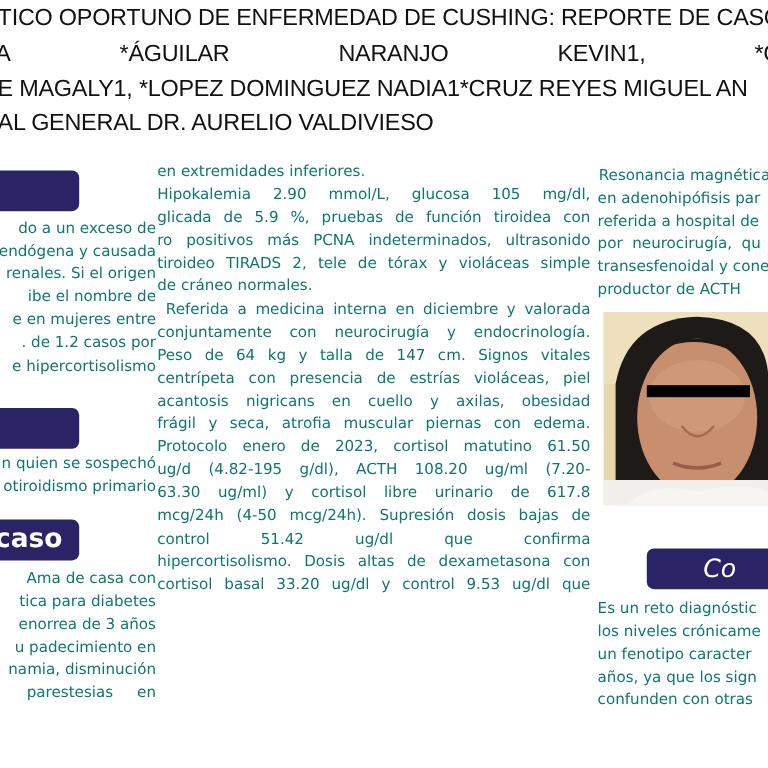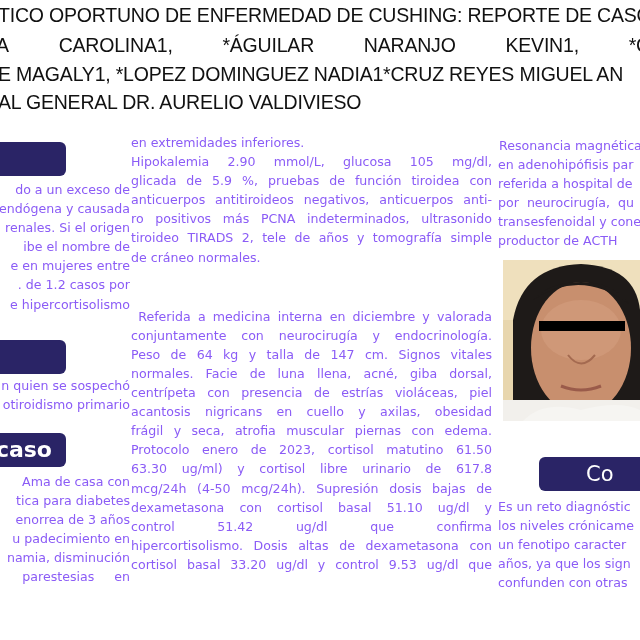--- a/index.html
+++ b/index.html
@@ -13,40 +13,39 @@
     font-family:"Liberation Sans", sans-serif; font-size:19.5px; color:#111;
     letter-spacing:-0.2px;
   }
   .title-line.justify { display:flex; justify-content:space-between; }
   .hbox {
     position:absolute; background:#2a2466; border-radius:6px;
     color:#fff; font-family:"DejaVu Sans", sans-serif; font-weight:bold;
     font-size:22px; line-height:34px; overflow:hidden; white-space:nowrap;
   }
   .col {
-    position:absolute; font-size:12.6px; line-height:19.1px; color:#8b5cf6;
+    position:absolute; font-size:12.6px; line-height:19.1px; color:#0f766e;
     text-align:justify;
   }
   .line { display:block; white-space:nowrap; text-align:justify; text-align-last:justify; }
   .line.last { text-align-last:left; }
   .left-col .line { text-align:right; text-align-last:right; }
   .photo {
     position:absolute; left:503px; top:260px; width:137px; height:161px;
     overflow:hidden; background:#e9d9b5;
   }
   .photo svg { display:block; }
 </style>
 </head>
 <body>
 
 <div>
   <div class="title-line" style="top:4px;left:-2px;">TICO OPORTUNO DE ENFERMEDAD DE CUSHING: REPORTE DE CASO</div>
   <div class="title-line justify" style="top:34px;left:-4px;width:654px;">
     <span>A</span>
-    <span>CAROLINA1,</span>
     <span>*ÁGUILAR</span>
     <span>NARANJO</span>
     <span>KEVIN1,</span>
     <span>*C</span>
   </div>
   <div class="title-line" style="top:63px;left:-2px;">E MAGALY1, *LOPEZ DOMINGUEZ NADIA1*CRUZ REYES MIGUEL AN</div>
   <div class="title-line" style="top:91px;left:-2px;">AL GENERAL DR. AURELIO VALDIVIESO</div>
 </div>
 
 <div class="hbox" style="left:-10px;top:142px;width:76px;height:34px;"><span></span></div>
@@ -75,35 +74,33 @@
   <span class="line">enorrea de 3 años</span>
   <span class="line">u padecimiento en</span>
   <span class="line">namia, disminución</span>
   <span class="line" style="white-space:pre;">parestesias     en</span>
 </div>
 
 <div class="col" style="left:131px;top:133px;width:361px;">
   <span class="line last">en extremidades inferiores.</span>
   <span class="line">Hipokalemia 2.90 mmol/L, glucosa 105 mg/dl,</span>
   <span class="line">glicada de 5.9 %, pruebas de función tiroidea con</span>
-  <span class="line">anticuerpos antitiroideos negativos, anticuerpos anti-</span>
   <span class="line">ro positivos más PCNA indeterminados, ultrasonido</span>
-  <span class="line">tiroideo TIRADS 2, tele de años y tomografía simple</span>
+  <span class="line">tiroideo TIRADS 2, tele de tórax y violáceas simple</span>
   <span class="line last">de cráneo normales.</span>
-  <span class="line" style="white-space:pre;margin-top:40px;"> Referida a medicina interna en diciembre y valorada</span>
+  <span class="line" style="white-space:pre;"> Referida a medicina interna en diciembre y valorada</span>
   <span class="line">conjuntamente con neurocirugía y endocrinología.</span>
   <span class="line">Peso de 64 kg y talla de 147 cm. Signos vitales</span>
-  <span class="line">normales. Facie de luna llena, acné, giba dorsal,</span>
   <span class="line">centrípeta con presencia de estrías violáceas, piel</span>
   <span class="line">acantosis nigricans en cuello y axilas, obesidad</span>
   <span class="line">frágil y seca, atrofia muscular piernas con edema.</span>
   <span class="line">Protocolo enero de 2023, cortisol matutino 61.50</span>
+  <span class="line">ug/d (4.82-195 g/dl), ACTH 108.20 ug/ml (7.20-</span>
   <span class="line">63.30 ug/ml) y cortisol libre urinario de 617.8</span>
   <span class="line">mcg/24h (4-50 mcg/24h). Supresión dosis bajas de</span>
-  <span class="line">dexametasona con cortisol basal 51.10 ug/dl y</span>
   <span class="line">control 51.42 ug/dl que confirma</span>
   <span class="line">hipercortisolismo. Dosis altas de dexametasona con</span>
   <span class="line">cortisol basal 33.20 ug/dl y control 9.53 ug/dl que</span>
 </div>
 
 <div class="col" style="left:498px;top:136px;width:160px;white-space:nowrap;text-align:left;">
   <span class="line last" style="padding-left:1px;">Resonancia magnética</span>
   <span class="line last">en adenohipófisis par</span>
   <span class="line last">referida a hospital de</span>
   <span class="line last" style="white-space:pre;">por  neurocirugía,  qu</span>
@@ -121,21 +118,21 @@
     <path d="M30 40 Q78 8 126 44 Q110 22 78 22 Q46 22 30 40 Z" fill="#1e1a18"></path>
     <path d="M65 95 Q78 112 92 95" fill="none" stroke="#a46a50" stroke-width="2"></path>
     <path d="M58 126 Q78 134 98 126" fill="none" stroke="#9a5b4a" stroke-width="3"></path>
     <rect x="0" y="140" width="137" height="21" fill="#f2f0ec"></rect>
     <path d="M20 161 Q40 140 78 150 Q116 140 137 150 L137 161 Z" fill="#f6f5f2"></path>
     <rect x="36" y="61" width="86" height="10" fill="#000000"></rect>
   </svg>
 </div>
 
 <div class="hbox" style="left:539px;top:457px;width:120px;height:34px;font-weight:normal;font-size:21px;">
-  <span style="position:absolute;left:47px;top:0;">Co</span>
+  <span style="position:absolute;left:47px;top:0;font-style:italic;">Co</span>
 </div>
 <div class="col" style="left:498px;top:497px;width:160px;white-space:nowrap;text-align:left;">
   <span class="line last">Es un reto diagnóstic</span>
   <span class="line last">los niveles crónicame</span>
   <span class="line last">un fenotipo caracter</span>
   <span class="line last">años, ya que los sign</span>
   <span class="line last">confunden con otras</span>
 </div>
 
 </body></html>

